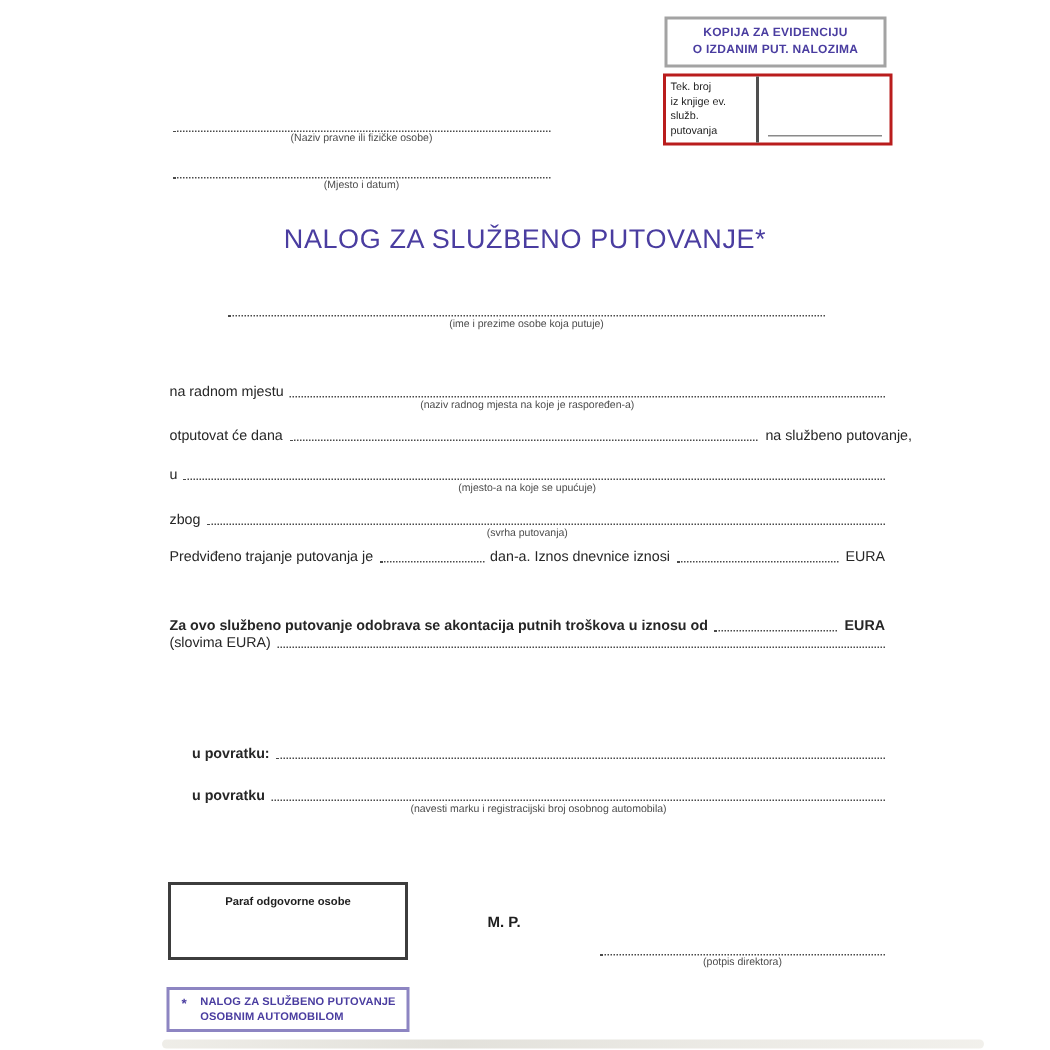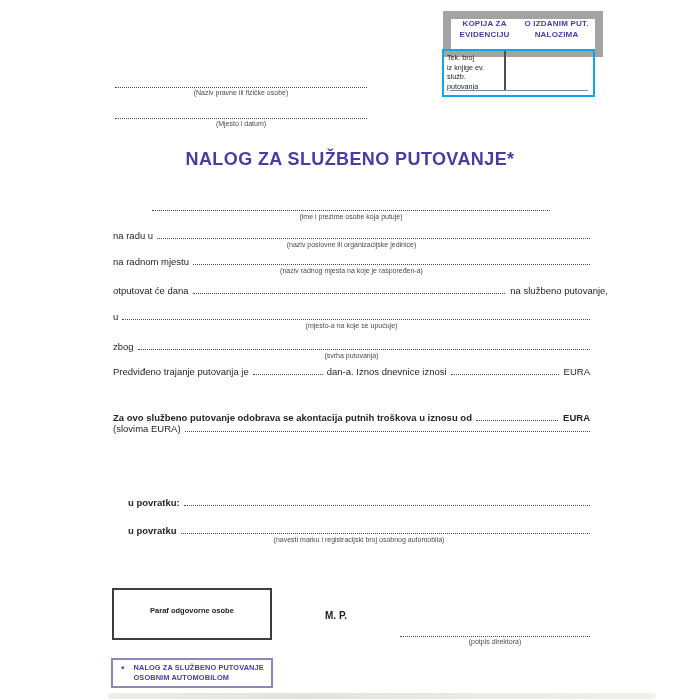--- a/index.html
+++ b/index.html
@@ -3,63 +3,63 @@
 <meta charset="utf-8">
 <style>
   html,body{margin:0;padding:0;background:#ffffff;}
   .page{
     position:relative;width:700px;height:700px;background:#ffffff;overflow:hidden;
     font-family:"Liberation Sans","DejaVu Sans",sans-serif;color:#2e2e2e;
   }
   
   .evidence-box{
     position:absolute;left:443px;top:11px;width:144px;height:30px;
-    border:8px solid #a3a3a3;display:flex;flex-direction:row;justify-content:center;
+    border:2px solid #a3a3a3;display:flex;flex-direction:column;justify-content:center;
     text-align:center;font-size:8px;font-weight:bold;color:#4a3da0;line-height:1.35;
     letter-spacing:.2px;
   }
   .serial-box{
     position:absolute;left:442px;top:49px;width:149px;height:44px;
-    border:2px solid #0ea5e9;display:flex;flex-direction:column;
+    border:2px solid #b91c1c;display:flex;
   }
   .serial-label{
     width:57px;border-right:2px solid #4f4f4f;font-size:7.2px;line-height:1.32;
     padding:2px 0 0 3px;color:#1e1e1e;
   }
   .serial-value{flex:1;position:relative;}
   .serial-underline{
     position:absolute;left:6px;right:5px;bottom:4px;border-bottom:1.2px solid #8a8a8a;
   }
   
   .topfield{position:absolute;left:115px;width:252px;}
   .tline{height:7px;border-bottom:1.2px dotted #4a4a4a;}
   .tcap{text-align:center;font-size:7px;color:#4b4b4b;margin-top:1px;}
   
   .title{
     position:absolute;left:0;right:0;top:149px;text-align:center;
-    font-size:18px;font-weight:bold;color:#4a3da0;letter-spacing:.4px;
+    font-size:18px;font-weight:normal;color:#4a3da0;letter-spacing:.4px;
   }
   
   .row{
     position:absolute;left:113px;right:110px;display:flex;align-items:flex-end;
     font-size:9.5px;color:#262626;white-space:nowrap;
   }
   .fill{flex:1;border-bottom:1.2px dotted #4a4a4a;margin:0 0 2px 4px;height:8px;min-width:20px;}
   .fill.fixed{flex:none;width:70px;margin-right:4px;}
   .cap{
     position:absolute;left:0;right:0;top:11px;text-align:center;
     font-size:7px;color:#4b4b4b;white-space:normal;
   }
   .b{font-weight:bold;margin-top:16px;}
   .sfx{margin-left:5px;}
   
   .paraf-box{
     position:absolute;left:112px;top:588px;width:160px;height:52px;
     border:2px solid #3d3d3d;text-align:center;font-size:7.5px;font-weight:bold;
-    padding-top:16px;box-sizing:border-box;color:#1e1e1e;
+    padding-top:6px;box-sizing:border-box;color:#1e1e1e;
   }
   .mp{position:absolute;left:325px;top:610px;font-size:10px;font-weight:bold;color:#1e1e1e;text-align:right;}
   .sigfield{position:absolute;left:400px;width:190px;top:629px;}
   .note-box{
     position:absolute;left:111px;top:658px;width:158px;height:26px;
     border:2px solid #8d85c2;display:flex;align-items:center;color:#4a3da0;
   }
   .note-ast{font-size:9px;font-weight:bold;margin:0 9px 8px 8px;}
   .note-text{font-size:7.4px;font-weight:600;line-height:1.35;letter-spacing:.1px;}
   .bottom-strip{
@@ -98,25 +98,20 @@
     <div class="tcap">(Mjesto i datum)</div>
   </div>
 
   <div class="title">NALOG ZA SLUŽBENO PUTOVANJE*</div>
 
   <div class="row" style="top:202px;left:152px;right:150px">
     <span class="fill" style="margin-left:0"></span>
     <div class="cap">(ime i prezime osobe koja putuje)</div>
   </div>
 
-  <div class="row" style="top:230px">
-    <span>na radu u</span>
-    <span class="fill"></span>
-    <div class="cap">(naziv poslovne ili organizacijske jedinice)</div>
-  </div>
 
   <div class="row" style="top:256px">
     <span>na radnom mjestu</span>
     <span class="fill"></span>
     <div class="cap">(naziv radnog mjesta na koje je raspoređen-a)</div>
   </div>
 
   <div class="row" style="top:285px;right:92px">
     <span>otputovat će dana</span>
     <span class="fill"></span>

